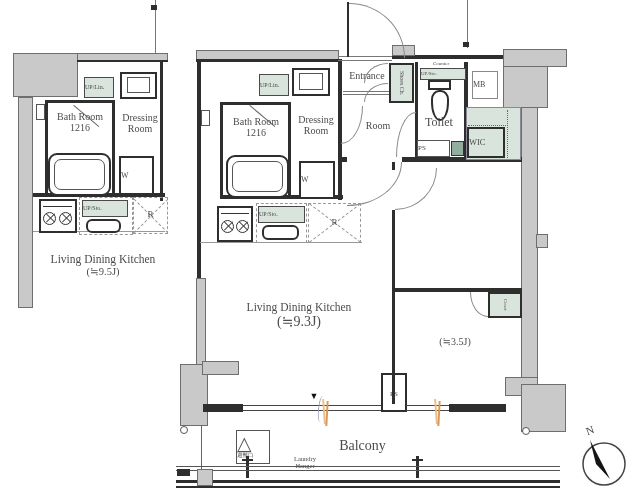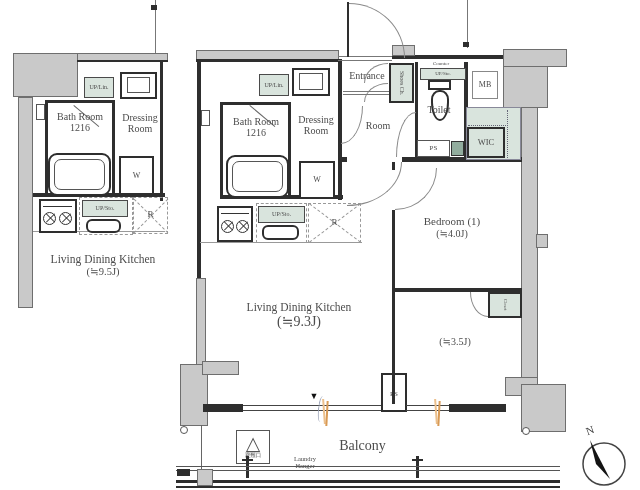--- a/index.html
+++ b/index.html
@@ -15,21 +15,21 @@
   .gr{position:absolute;background:#d9e4dd;border:1px solid #4a4a4a}
   .ds{position:absolute;border:1px dashed #999}
   .t{position:absolute;text-align:center;line-height:1.14;color:#4c4c4c}
   .arc{position:absolute;border:1px solid #8a8a8a;background:transparent}
   .vt{writing-mode:vertical-rl;display:flex;align-items:center;justify-content:center;height:100%;width:100%}
   .xline{position:absolute;left:50%;top:50%;border-top:1px dashed #999;height:0}
   .burner{position:absolute;width:13px;height:13px;border:1px solid #333;border-radius:50%}
   .burner:before,.burner:after{content:"";position:absolute;left:50%;top:-1px;width:1px;height:12px;background:#333;transform-origin:center}
   .burner:before{transform:rotate(45deg)}
   .burner:after{transform:rotate(-45deg)}
-  .cfl{display:flex;flex-direction:column;align-items:center;justify-content:center}
+  .cfl{display:flex;flex-direction:column;align-items:flex-start;justify-content:center}
 </style>
 </head>
 <body>
 
 <div class="fp">
 
   <div class="thin" style="left:155px;top:0;width:1px;height:56px"></div>
   <div class="k" style="left:151px;top:5px;width:6px;height:5px"></div>
   <div class="thin" style="left:467px;top:0;width:1px;height:48px"></div>
   <div class="k" style="left:463px;top:42px;width:6px;height:5px"></div>
@@ -153,21 +153,21 @@
   <div class="thin" style="left:343px;top:94px;width:48px;height:1px"></div>
   <div class="gr" style="left:389px;top:63px;width:25px;height:40px;border:2px solid #2e2e2e">
     <span class="vt t" style="position:static;font-size:6px">Shoes Ch.</span>
   </div>
   <div class="t" style="left:421px;top:61px;width:40px;font-size:5px">Counter</div>
   <div class="gr cfl" style="left:420px;top:68px;width:46px;height:12px">
     <span class="t" style="position:static;font-size:5px">UP/Sto.</span>
   </div>
   <div class="w2" style="left:428px;top:80px;width:23px;height:10px"></div>
   <div class="w2" style="left:431px;top:90px;width:18px;height:31px;border-radius:45% 45% 50% 50%/30% 30% 60% 60%"></div>
-  <div class="t" style="left:417px;top:104px;width:44px;font-size:10px">Toilet</div>
+  <div class="t" style="left:417px;top:116px;width:44px;font-size:12px">Toilet</div>
   <div class="w1 cfl" style="left:472px;top:71px;width:26px;height:28px;border-color:#888">
     <span class="t" style="position:static;font-size:8px">MB</span>
   </div>
   <div class="w1 cfl" style="left:417px;top:140px;width:33px;height:17px">
     <span class="t" style="position:static;font-size:7px">PS</span>
   </div>
   <div class="a" style="left:451px;top:141px;width:13px;height:15px;background:#92ad9e;border:1px solid #333"></div>
   <div class="gr" style="left:466px;top:107px;width:55px;height:53px;border-color:#889"></div>
   <div class="a" style="left:507px;top:110px;width:1px;height:48px;border-left:1px dotted #667"></div>
   <div class="a" style="left:468px;top:125px;width:38px;height:1px;border-top:1px dotted #667"></div>
@@ -211,24 +211,20 @@
   <div class="ds" style="left:308px;top:203px;width:53px;height:40px">
     <div class="xline" style="width:64px;transform:translate(-50%,-50%) rotate(37deg)"></div>
     <div class="xline" style="width:64px;transform:translate(-50%,-50%) rotate(-37deg)"></div>
     <span class="t" style="left:0;right:0;top:13px;font-size:9px">R</span>
   </div>
 
   <div class="t" style="left:229px;top:301px;width:140px;font-size:11.5px">
     <div>Living Dining Kitchen</div>
     <div style="font-size:14px">(≒9.3J)</div>
   </div>
-  <div class="t" style="left:397px;top:215px;width:110px;font-size:11px">
-    <div>Bedroom (1)</div>
-    <div style="font-size:10px">(≒4.0J)</div>
-  </div>
   <div class="gr" style="left:488px;top:292px;width:34px;height:26px;border:2px solid #2e2e2e">
     <span class="vt t" style="position:static;font-size:4.5px">Closet</span>
   </div>
   <div class="t" style="left:400px;top:336px;width:110px;font-size:11px">
     <div style="font-size:10px">(≒3.5J)</div>
   </div>
 
   <div class="t" style="left:305px;top:391px;width:18px;font-size:9px;color:#111">▼</div>
   <div class="a" style="left:318px;top:396px;width:7px;height:26px;border-left:1px solid #98a0b5;border-radius:60%;transform:rotate(6deg)"></div>
   <div class="a" style="left:323px;top:399px;width:2px;height:25px;background:#ecc08c;transform:rotate(-4deg)"></div>

